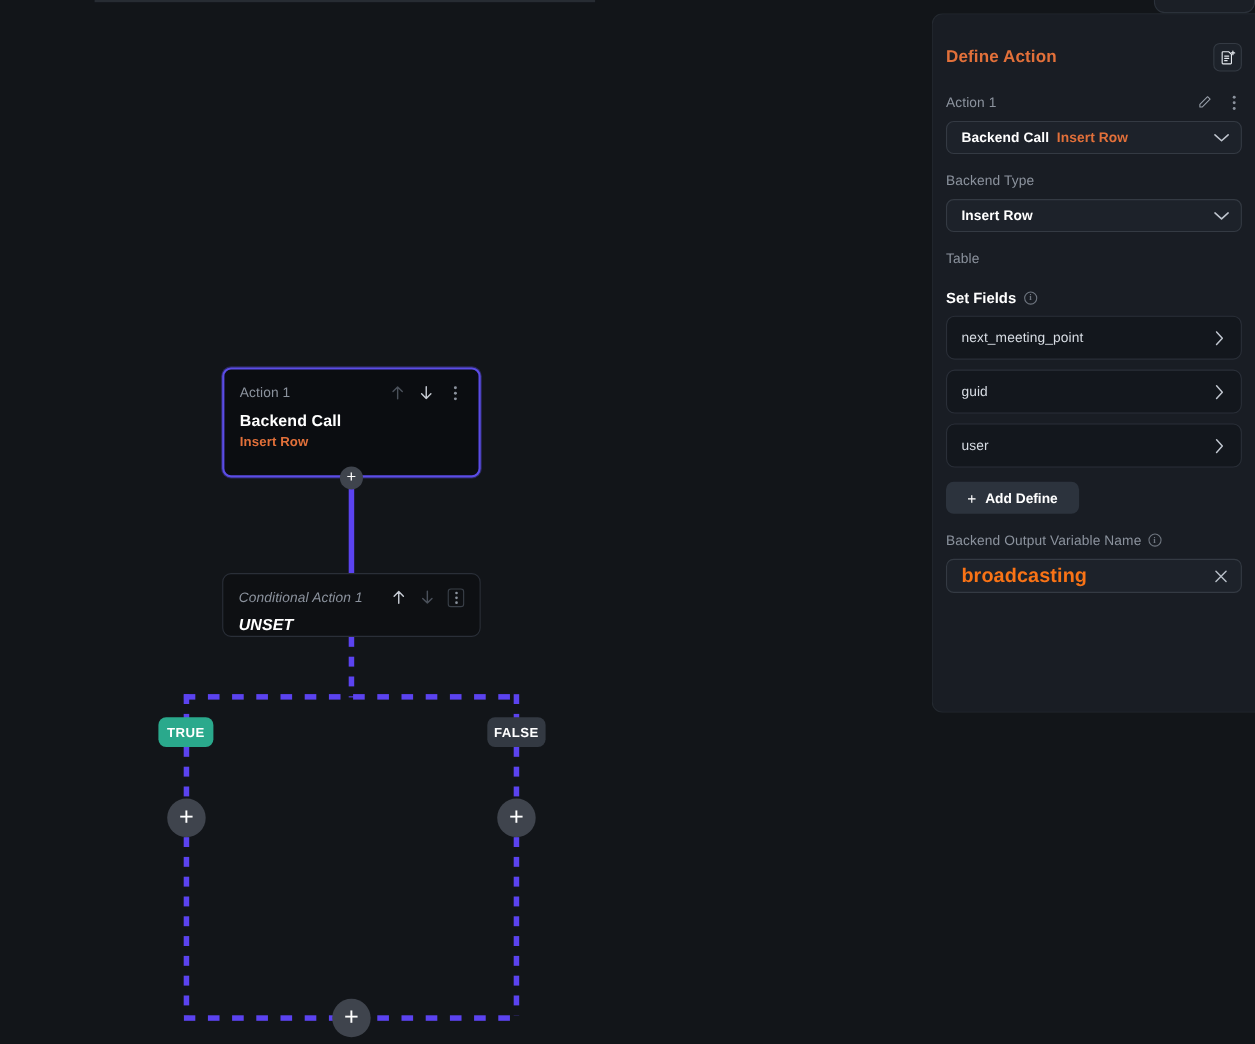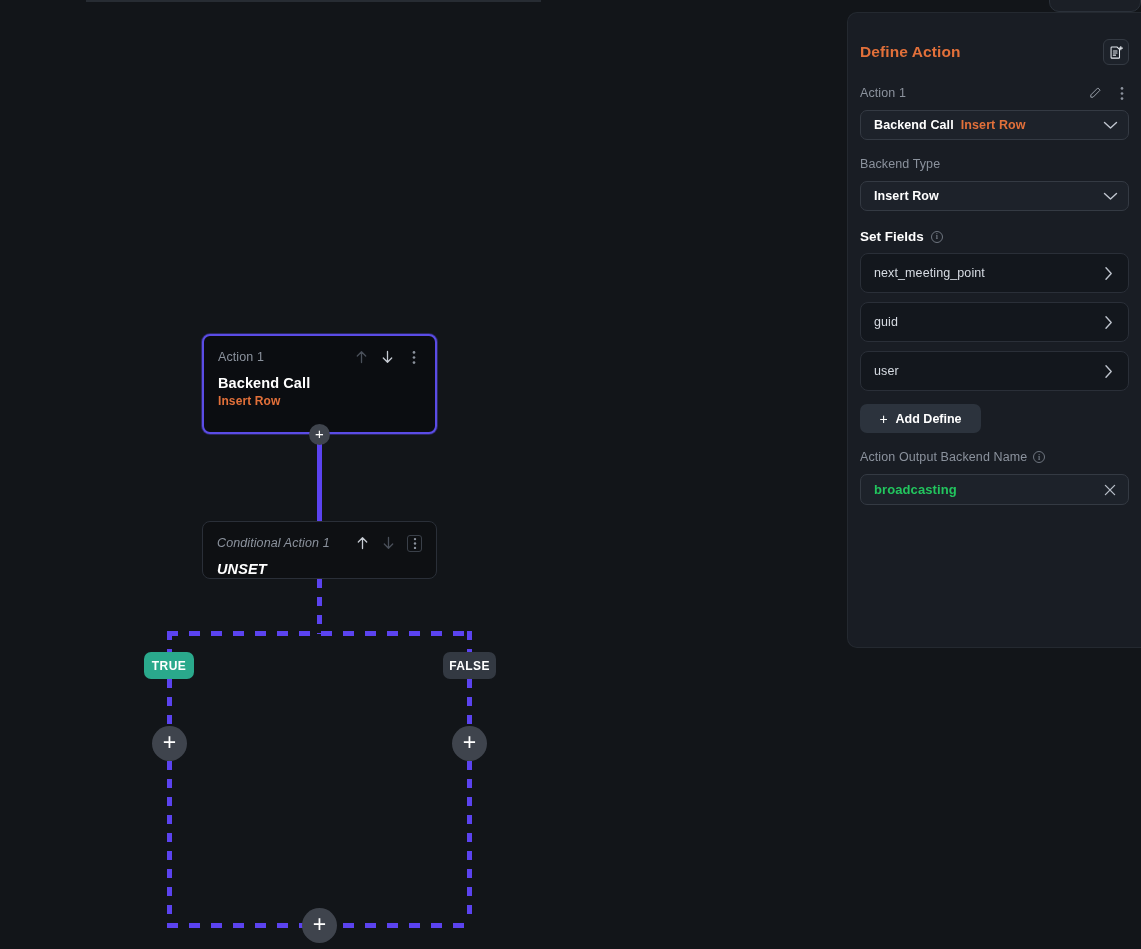--- a/index.html
+++ b/index.html
@@ -274,23 +274,23 @@
     height: 31px;
     border: 1px solid #343a43;
     border-radius: 7px;
     background: #1d222a;
     display: flex;
     align-items: center;
     justify-content: space-between;
     padding: 0 11px 0 13px;
   }
   .text-input-value {
-    font-size: 13px;
-    font-weight: bold;
-    color: #22c55e;
+    font-size: 18px;
+    font-weight: bold;
+    color: #f97316;
     letter-spacing: .1px;
   }
 
   .info-circle {
     width: 12px; height: 12px;
     border: 1px solid #6e757f;
     border-radius: 50%;
     display: inline-flex;
     align-items: center;
     justify-content: center;
@@ -447,20 +447,23 @@
       <div class="select-text">
         <span>Insert Row</span>
       </div>
       <span class="ico-btn">
         <svg width="15" height="10" viewBox="0 0 16 10" fill="none">
           <path d="M1.6 2.4L8 8.2l6.4-5.8" stroke="#c0c6cf" stroke-width="1.5" stroke-linecap="round" stroke-linejoin="round"></path>
         </svg>
       </span>
     </div>
 
+    <div class="row-label-bar">
+      <div class="field-label">Table</div>
+    </div>
 
     <div class="section-label">
       <span>Set Fields</span>
       <span class="info-circle">i</span>
     </div>
 
     <div class="field-row">
       <span class="field-row-text">next_meeting_point</span>
       <span class="ico-btn">
         <svg width="9" height="15" viewBox="0 0 10 16" fill="none">
@@ -485,21 +488,21 @@
       </span>
     </div>
 
     <div class="add-field-btn">
       <span class="plus-glyph">+</span>
       <span>Add Define</span>
     </div>
 
     <div class="row-label-bar">
       <div class="field-label">
-        <span>Action Output Backend Name</span>
+        <span>Backend Output Variable Name</span>
         <span class="info-circle">i</span>
       </div>
     </div>
     <div class="text-input">
       <span class="text-input-value">broadcasting</span>
       <span class="ico-btn">
         <svg width="12" height="12" viewBox="0 0 12 12" fill="none">
           <path d="M1.4 1.4l9.2 9.2M10.6 1.4l-9.2 9.2" stroke="#b8bfc8" stroke-width="1.3" stroke-linecap="round"></path>
         </svg>
       </span>

